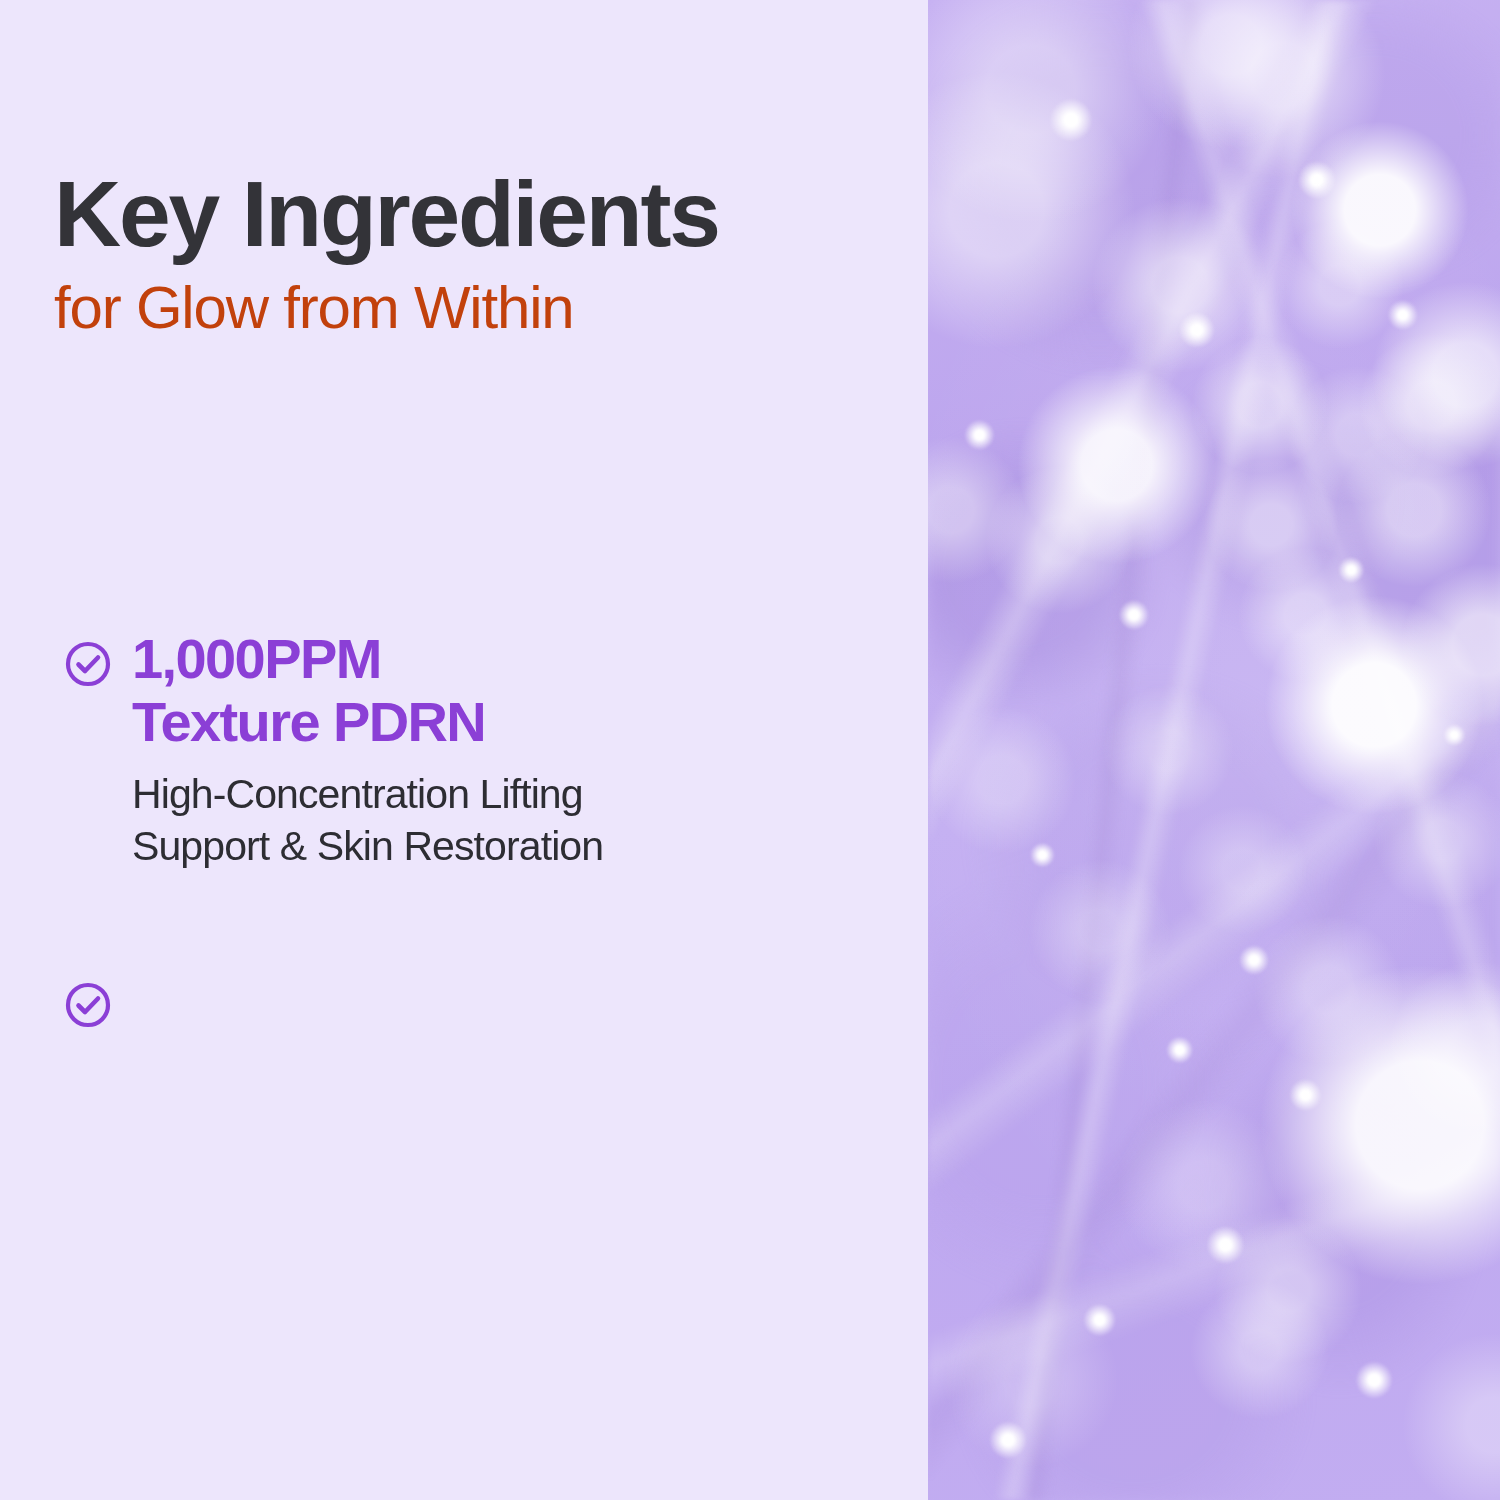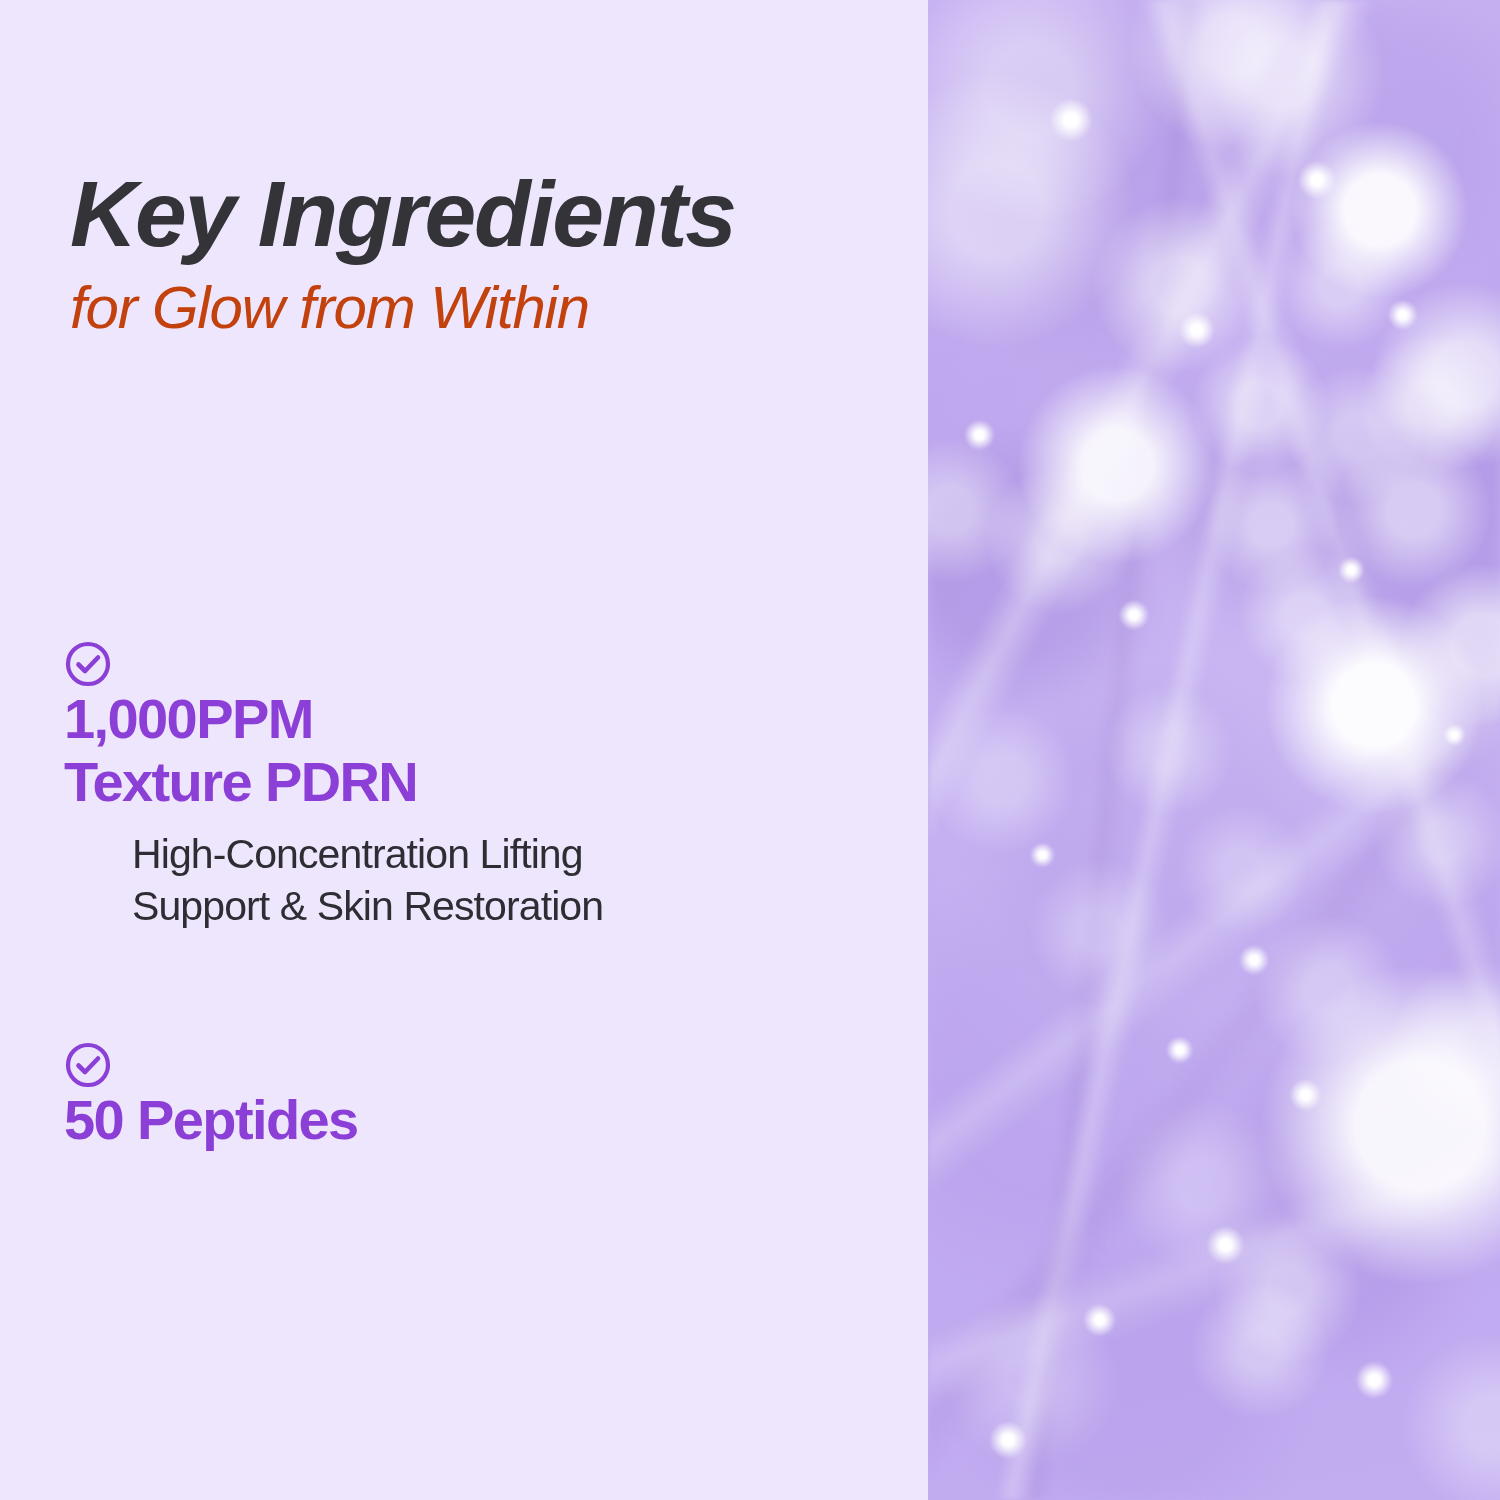--- a/index.html
+++ b/index.html
@@ -25,24 +25,23 @@
     left: 0;
     top: 0;
     width: 928px;
     height: 1500px;
     background: #ede6fc;
     box-sizing: border-box;
   }
 
   .headline-block {
     position: absolute;
-    left: 70px;
+    left: 54px;
     top: 168px;
     width: 820px;
-    font-style: italic;
   }
 
   .headline {
     font-size: 93px;
     font-weight: bold;
     color: #333338;
     letter-spacing: -2.2px;
     line-height: 1.0;
     margin: 0;
     white-space: nowrap;
@@ -70,21 +69,20 @@
     position: relative;
     margin-bottom: 0;
   }
 
   .ingredient-item.item-1 { margin-bottom: 96px; }
   .ingredient-item.item-2 { margin-bottom: 98px; }
 
   .ing-head-row {
     display: flex;
     align-items: flex-start;
-    flex-direction: column;
   }
 
   .check-icon {
     flex: 0 0 auto;
     width: 48px;
     height: 48px;
     margin-top: 12px;
     margin-right: 20px;
   }
   .check-icon svg { display: block; }
@@ -264,23 +262,20 @@
       </div>
 
       <div class="ingredient-item item-2">
         <div class="ing-head-row">
           <span class="check-icon">
             <svg width="48" height="48" viewBox="0 0 48 48">
               <circle cx="24" cy="24" r="20" fill="none" stroke="#8b3fd6" stroke-width="4.2"></circle>
               <path d="M14.5 24.5 L21 31 L34 17.5" fill="none" stroke="#8b3fd6" stroke-width="4.6" stroke-linecap="round" stroke-linejoin="round"></path>
             </svg>
           </span>
-          <p class="ing-title">
-            <span class="t-line">50 Peptides</span>
-          </p>
         </div>
       </div>
 
       <div class="ingredient-item item-3">
       </div>
 
     </div>
   </div>
 
   <div class="texture-panel">

